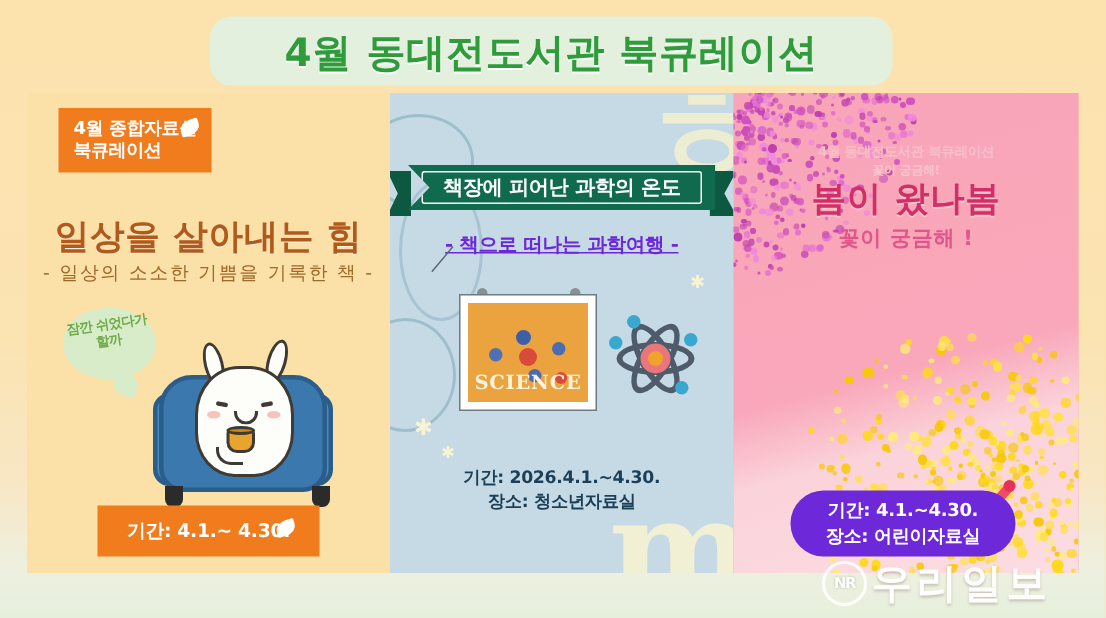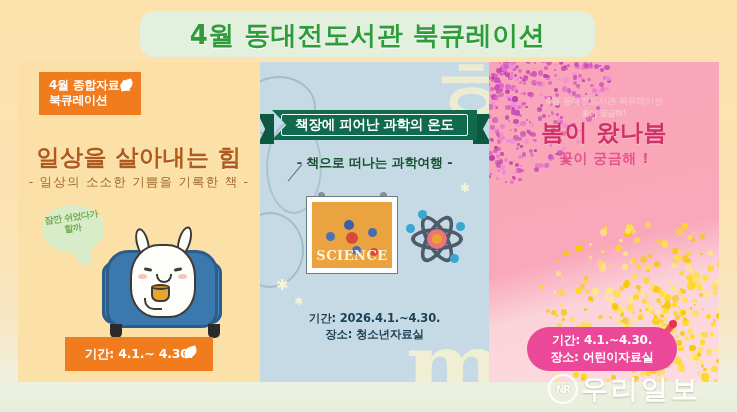--- a/index.html
+++ b/index.html
@@ -106,21 +106,21 @@
     clip-path:polygon(0 0,100% 0,100% 100%,0 100%,7% 50%);
     display:flex;align-items:center;justify-content:center;}
   .ribbon-in{width:185px;height:20px;border:1.5px solid #ffffff;border-radius:2px;
     display:flex;align-items:center;justify-content:center;
     color:#ffffff;font-size:13.5px;font-weight:bold;letter-spacing:-0.3px;white-space:nowrap;}
   .ribbon-tail-l{position:absolute;left:-2px;top:52px;width:16px;height:30px;
     background:#0c5840;clip-path:polygon(0 0,100% 0,100% 100%,0 100%,45% 50%);}
   .ribbon-tail-r{position:absolute;right:-2px;top:52px;width:18px;height:30px;
     background:#0c5840;clip-path:polygon(0 0,100% 0,55% 50%,100% 100%,0 100%);}
   .mp-sub{position:absolute;left:0;top:92px;width:229px;text-align:center;
-    font-size:13px;font-weight:bold;color:#14532d;letter-spacing:-0.2px;}
+    font-size:13px;font-weight:bold;color:#6d28d9;letter-spacing:-0.2px;text-decoration:underline;}
   
   .sci-frame{position:absolute;left:46px;top:134px;width:92px;height:78px;
     background:#ffffff;border:1.5px solid #6d7b83;box-sizing:border-box;}
   .sci-inner{position:absolute;left:52px;top:140px;width:80px;height:66px;background:#eaa33f;}
   .sci-word{position:absolute;left:52px;top:186px;width:80px;text-align:center;
     font-size:13px;font-weight:bold;color:#fdf3dd;letter-spacing:0.5px;
     font-family:"DejaVu Serif",serif;}
   .dot{position:absolute;border-radius:50%;}
   .pin{position:absolute;width:7px;height:7px;background:#8a8f93;border-radius:50%;top:130px;}
   .pin.l{left:58px;} .pin.r{left:120px;}
@@ -150,21 +150,21 @@
   .rp-kicker2{position:absolute;left:0;top:46px;width:230px;text-align:center;
     font-size:8px;font-weight:bold;color:#f7c6cd;letter-spacing:-0.2px;}
   .rp-title{position:absolute;left:0;top:55px;width:230px;text-align:center;
     font-size:23px;font-weight:bold;color:#d12f66;letter-spacing:0.5px;
     text-shadow:0 1px 0 rgba(255,255,255,.35);}
   .rp-sub{position:absolute;left:0;top:88px;width:230px;text-align:center;
     font-size:14px;font-weight:bold;color:#e0558a;letter-spacing:0.5px;}
   .forsythia{position:absolute;right:-40px;bottom:-44px;width:230px;height:210px;}
   .fbit{position:absolute;background:#ffd91f;border-radius:50%;}
   .rp-foot{position:absolute;left:38px;top:265px;width:150px;height:44px;
-    background:#ec4899;border-radius:22px;color:#ffffff;text-align:center;
+    background:#6d28d9;border-radius:22px;color:#ffffff;text-align:center;
     font-size:12px;font-weight:bold;line-height:17px;padding-top:5px;box-sizing:border-box;
     letter-spacing:-0.2px;}
   .ribbon-deco{position:absolute;left:162px;top:256px;width:28px;height:30px;}
 
   
   .footer{position:absolute;left:0;top:382px;width:737px;height:30px;}
 
   
   .watermark{position:absolute;left:548px;top:371px;display:flex;align-items:center;gap:3px;opacity:.92;}
   .wm-circle{width:26px;height:26px;border-radius:50%;border:2.5px solid #ffffff;

